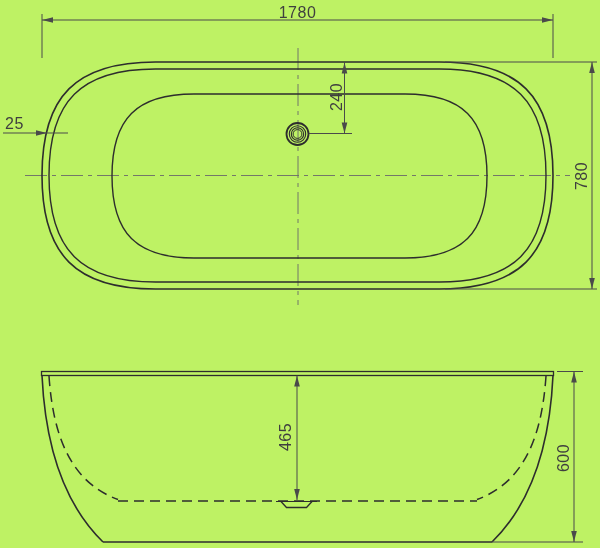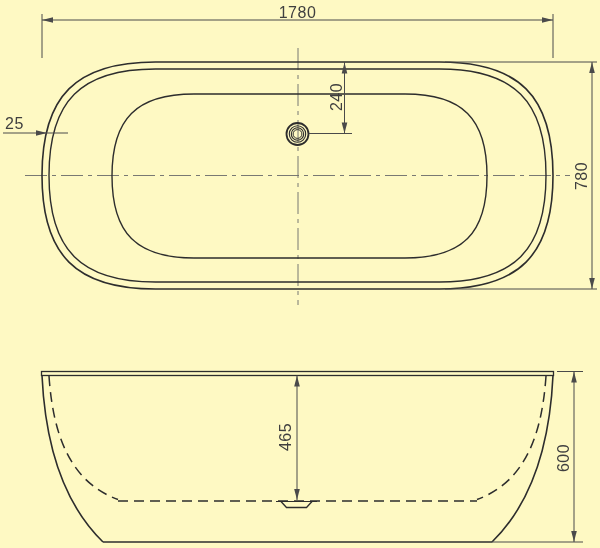--- a/index.html
+++ b/index.html
@@ -4,21 +4,21 @@
 <style>
   html, body {
     margin: 0;
     padding: 0;
     background: #ffffff;
   }
   .canvas {
     position: relative;
     width: 600px;
     height: 548px;
-    background: #fef9c3;
+    background: #bef264;
     font-family: "Liberation Sans", sans-serif;
   }
   svg { display: block; }
   text {
     font-family: "Liberation Sans", sans-serif;
     font-size: 16px;
     fill: #3f3f3f;
     letter-spacing: 0.5px;
   }
   .outline   { stroke: #2d2d2d; stroke-width: 1.6; fill: none; }

